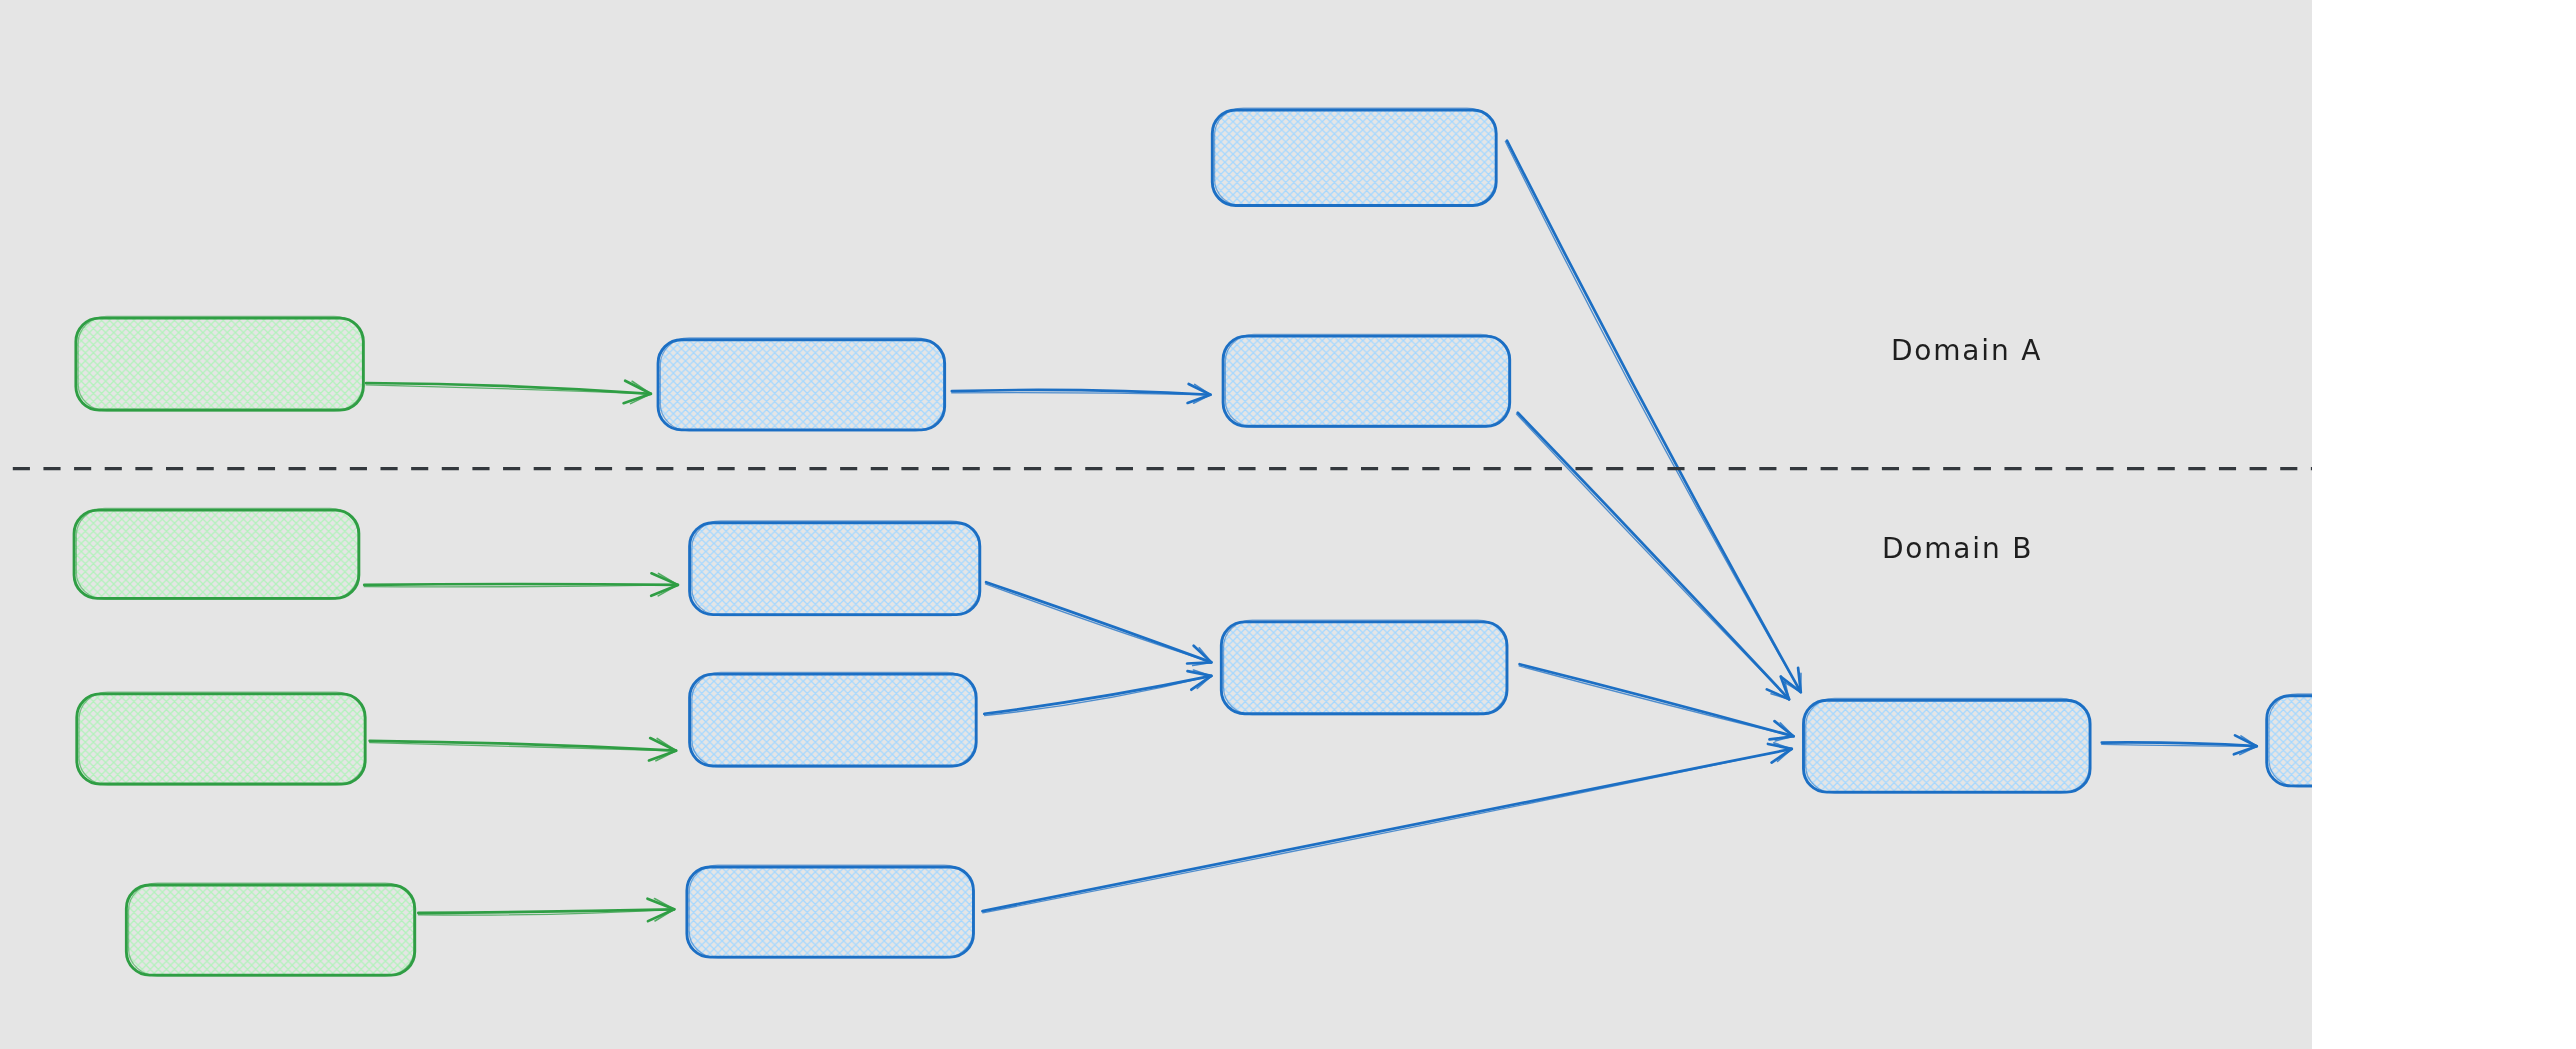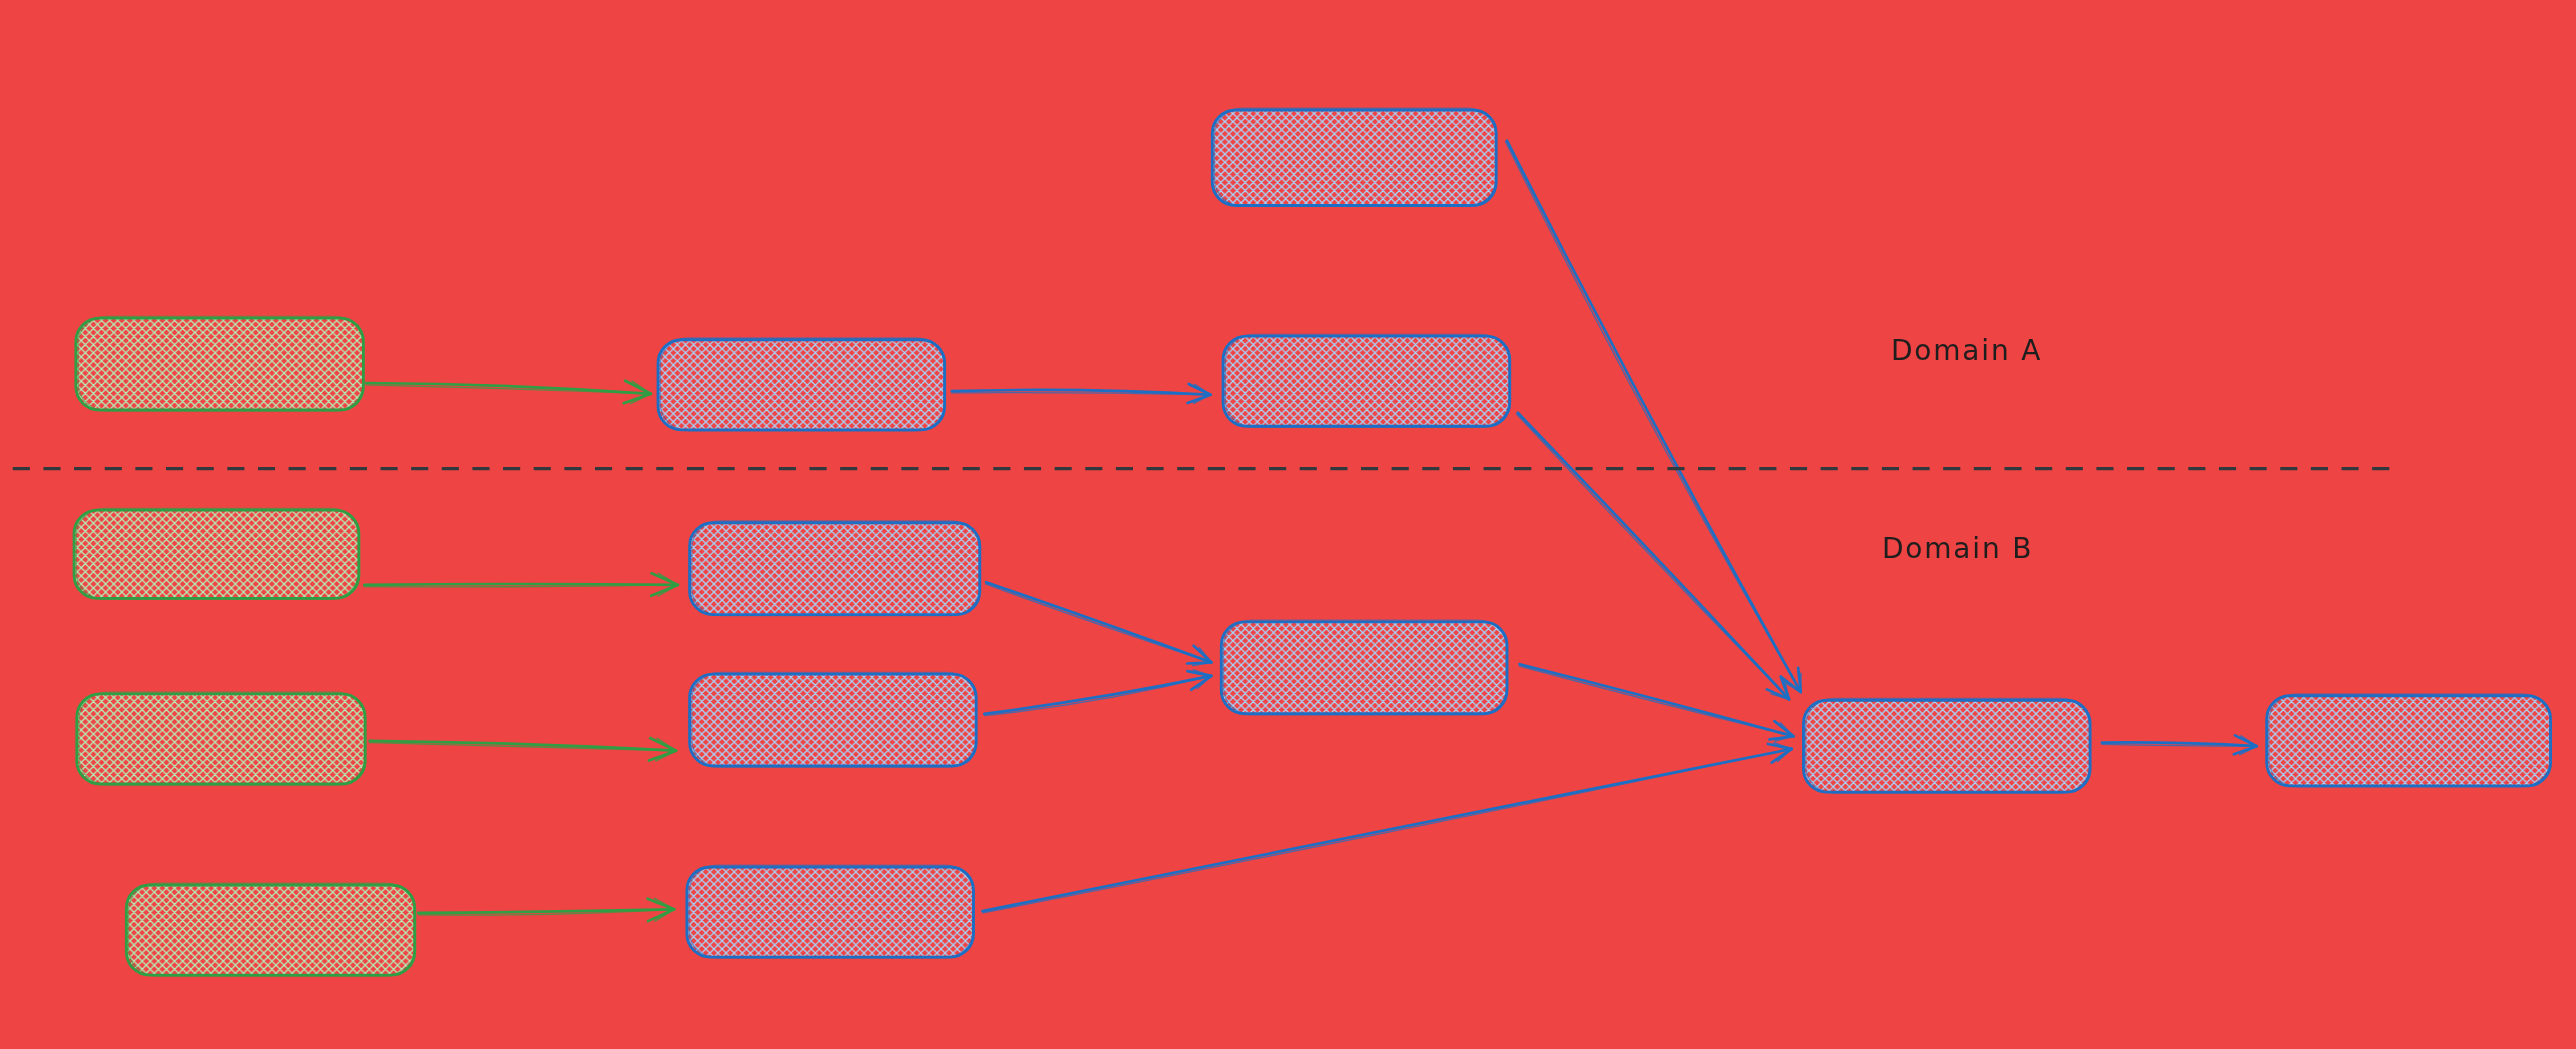--- a/index.html
+++ b/index.html
@@ -2,23 +2,23 @@
 <html style="font-size:14.4px"><head>
 <meta charset="utf-8">
 <style>
   html, body {
     margin: 0;
     padding: 0;
     background: #ffffff;
   }
   .canvas {
     position: relative;
-    width: 2576px;
+    width: 2312px;
     height: 1049px;
-    background: #ef4444;
+    background: #e5e5e5;
     overflow: hidden;
     font-family: "DejaVu Sans", sans-serif;
   }
   .canvas svg {
     position: absolute;
     left: 0;
     top: 0;
   }
   .domain-label {
     position: absolute;

